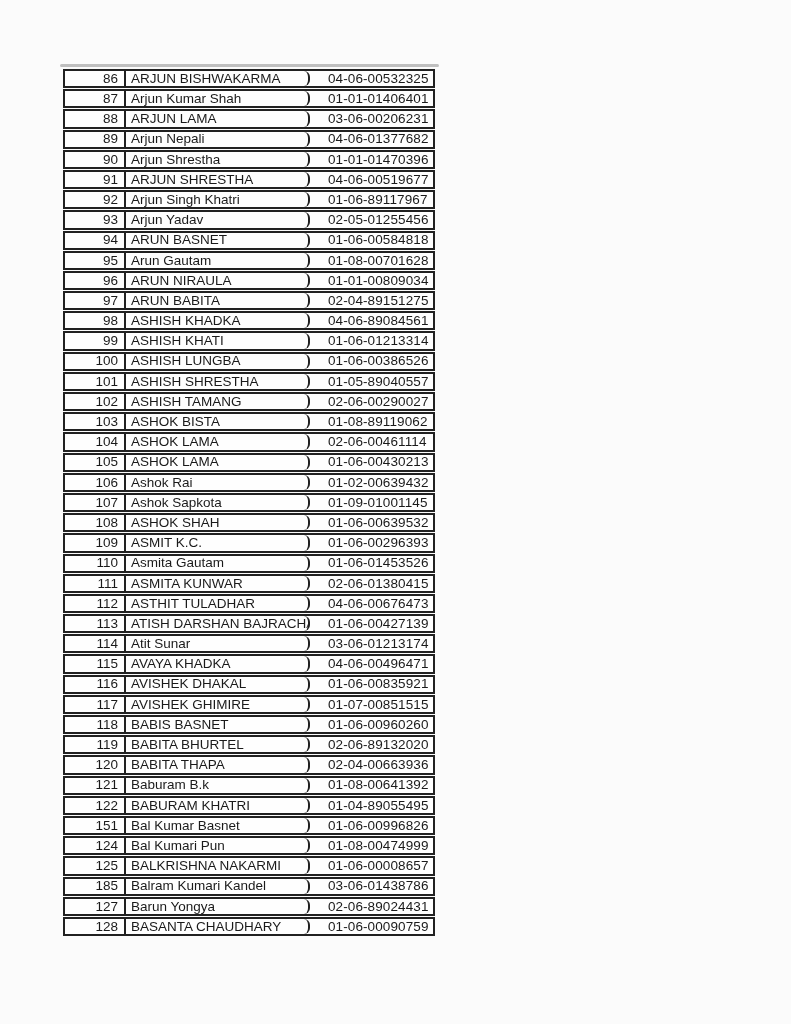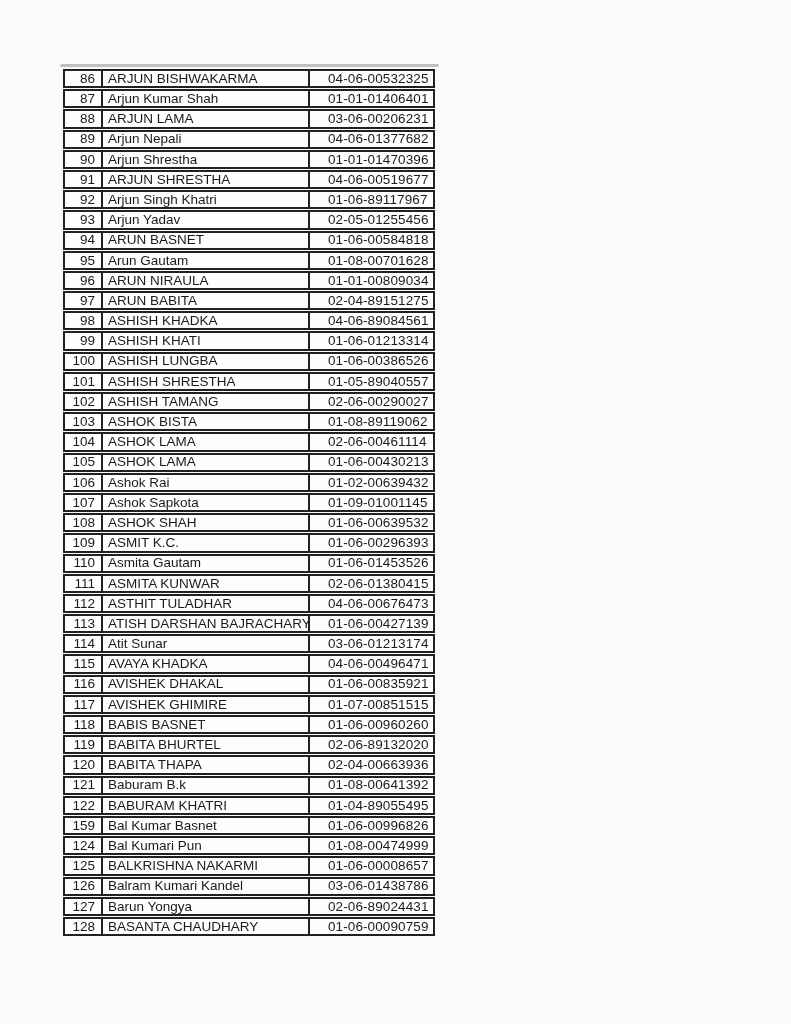--- a/index.html
+++ b/index.html
@@ -51,29 +51,30 @@
   }
   .cell {
     display: flex;
     align-items: center;
     font-size: 13.5px;
     line-height: 1;
     white-space: nowrap;
     overflow: hidden;
   }
   .cell-num {
-    width: 38px;
+    width: 61px;
     justify-content: flex-end;
     padding-right: 6px;
     border-right: 2px solid var(--border);
   }
   .cell-name {
     flex: 1;
     padding-left: 5px;
     border-right: 2px solid var(--border);
+    border-radius: 6px;
   }
   .cell-id {
     width: 108px;
     padding-left: 3px;
     letter-spacing: 0.1px;
     margin-left: 15px;
   }
 </style>
 </head>
 <body>
@@ -297,39 +298,39 @@
     <div class="cell cell-id">01-08-00641392</div>
   </div>
 
   <div class="row">
     <div class="cell cell-num">122</div>
     <div class="cell cell-name">BABURAM KHATRI</div>
     <div class="cell cell-id">01-04-89055495</div>
   </div>
 
   <div class="row">
-    <div class="cell cell-num">159</div>
+    <div class="cell cell-num">151</div>
     <div class="cell cell-name">Bal Kumar Basnet</div>
     <div class="cell cell-id">01-06-00996826</div>
   </div>
 
   <div class="row">
     <div class="cell cell-num">124</div>
     <div class="cell cell-name">Bal Kumari Pun</div>
     <div class="cell cell-id">01-08-00474999</div>
   </div>
 
   <div class="row">
     <div class="cell cell-num">125</div>
     <div class="cell cell-name">BALKRISHNA NAKARMI</div>
     <div class="cell cell-id">01-06-00008657</div>
   </div>
 
   <div class="row">
-    <div class="cell cell-num">126</div>
+    <div class="cell cell-num">185</div>
     <div class="cell cell-name">Balram Kumari Kandel</div>
     <div class="cell cell-id">03-06-01438786</div>
   </div>
 
   <div class="row">
     <div class="cell cell-num">127</div>
     <div class="cell cell-name">Barun Yongya</div>
     <div class="cell cell-id">02-06-89024431</div>
   </div>
 

